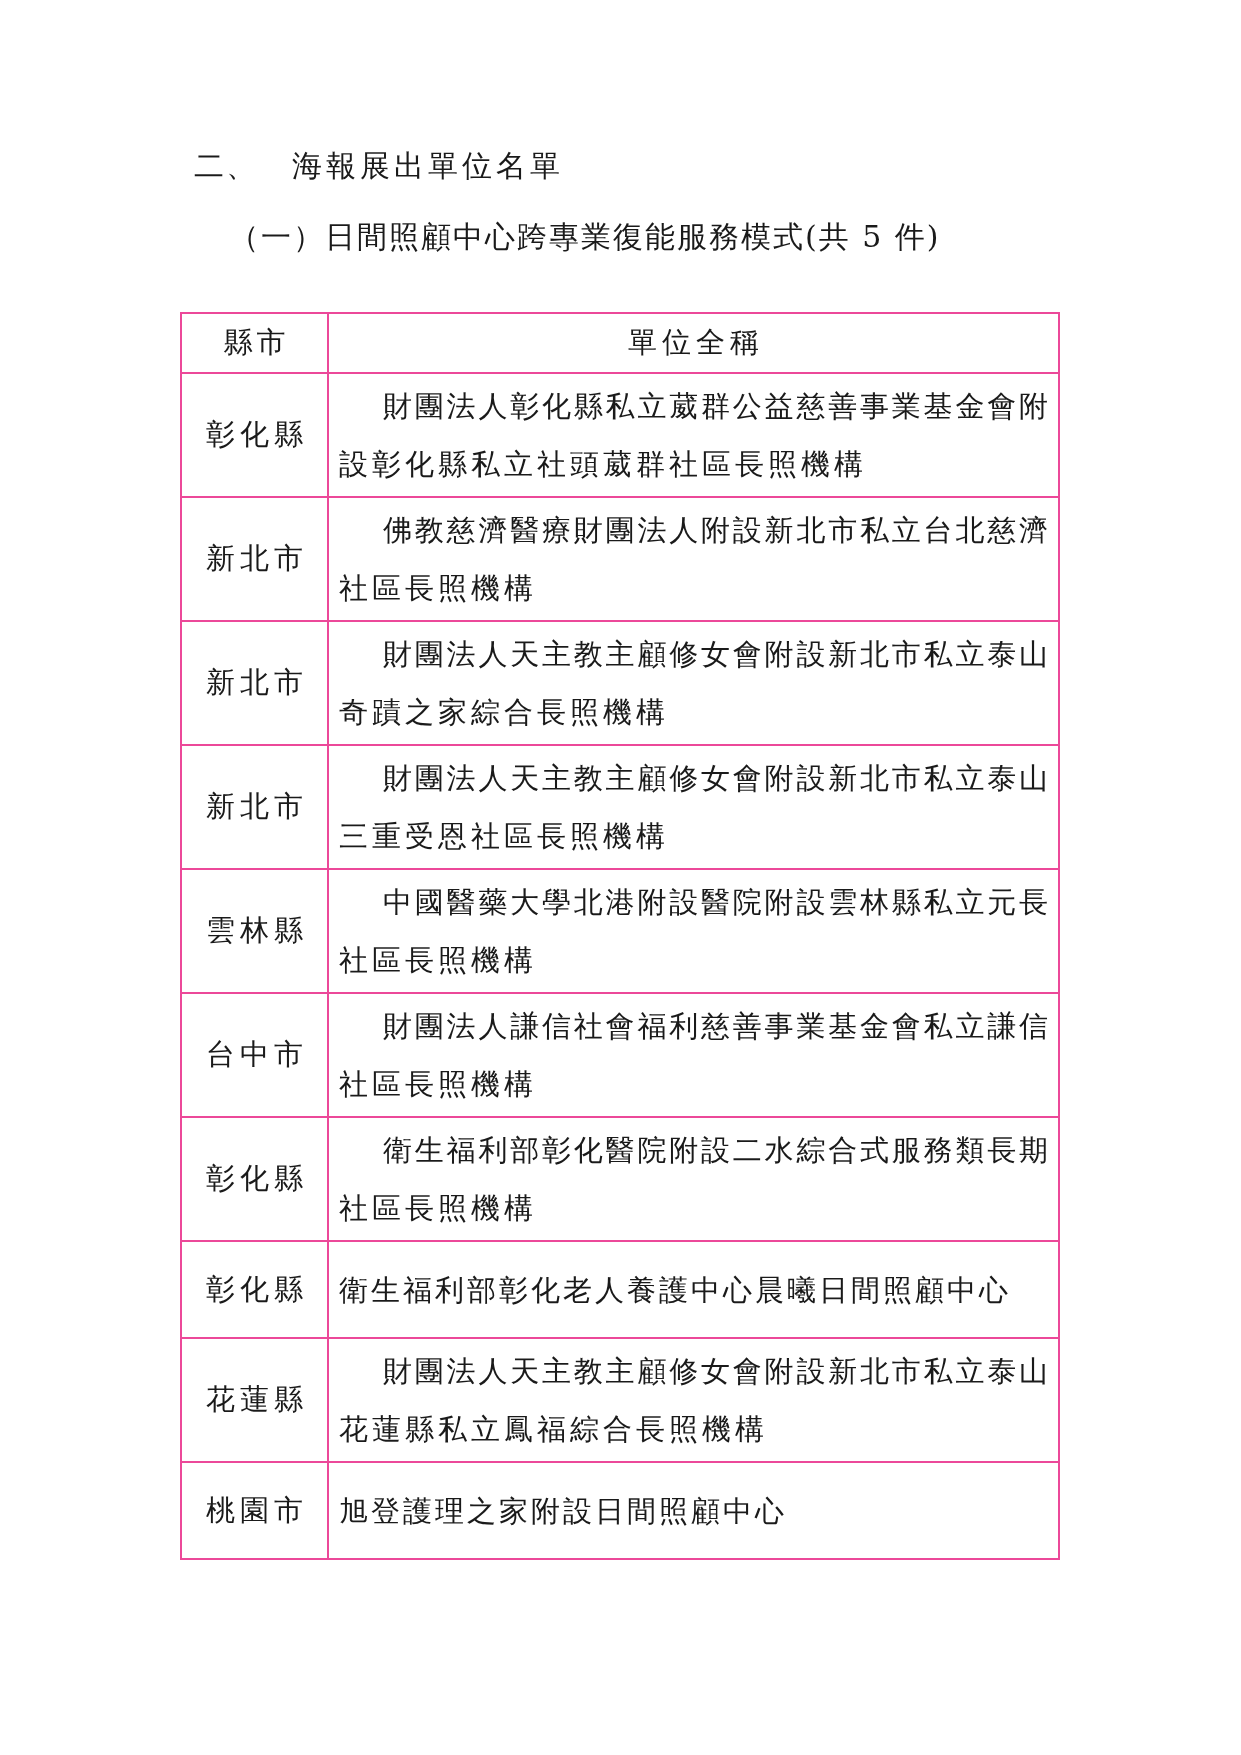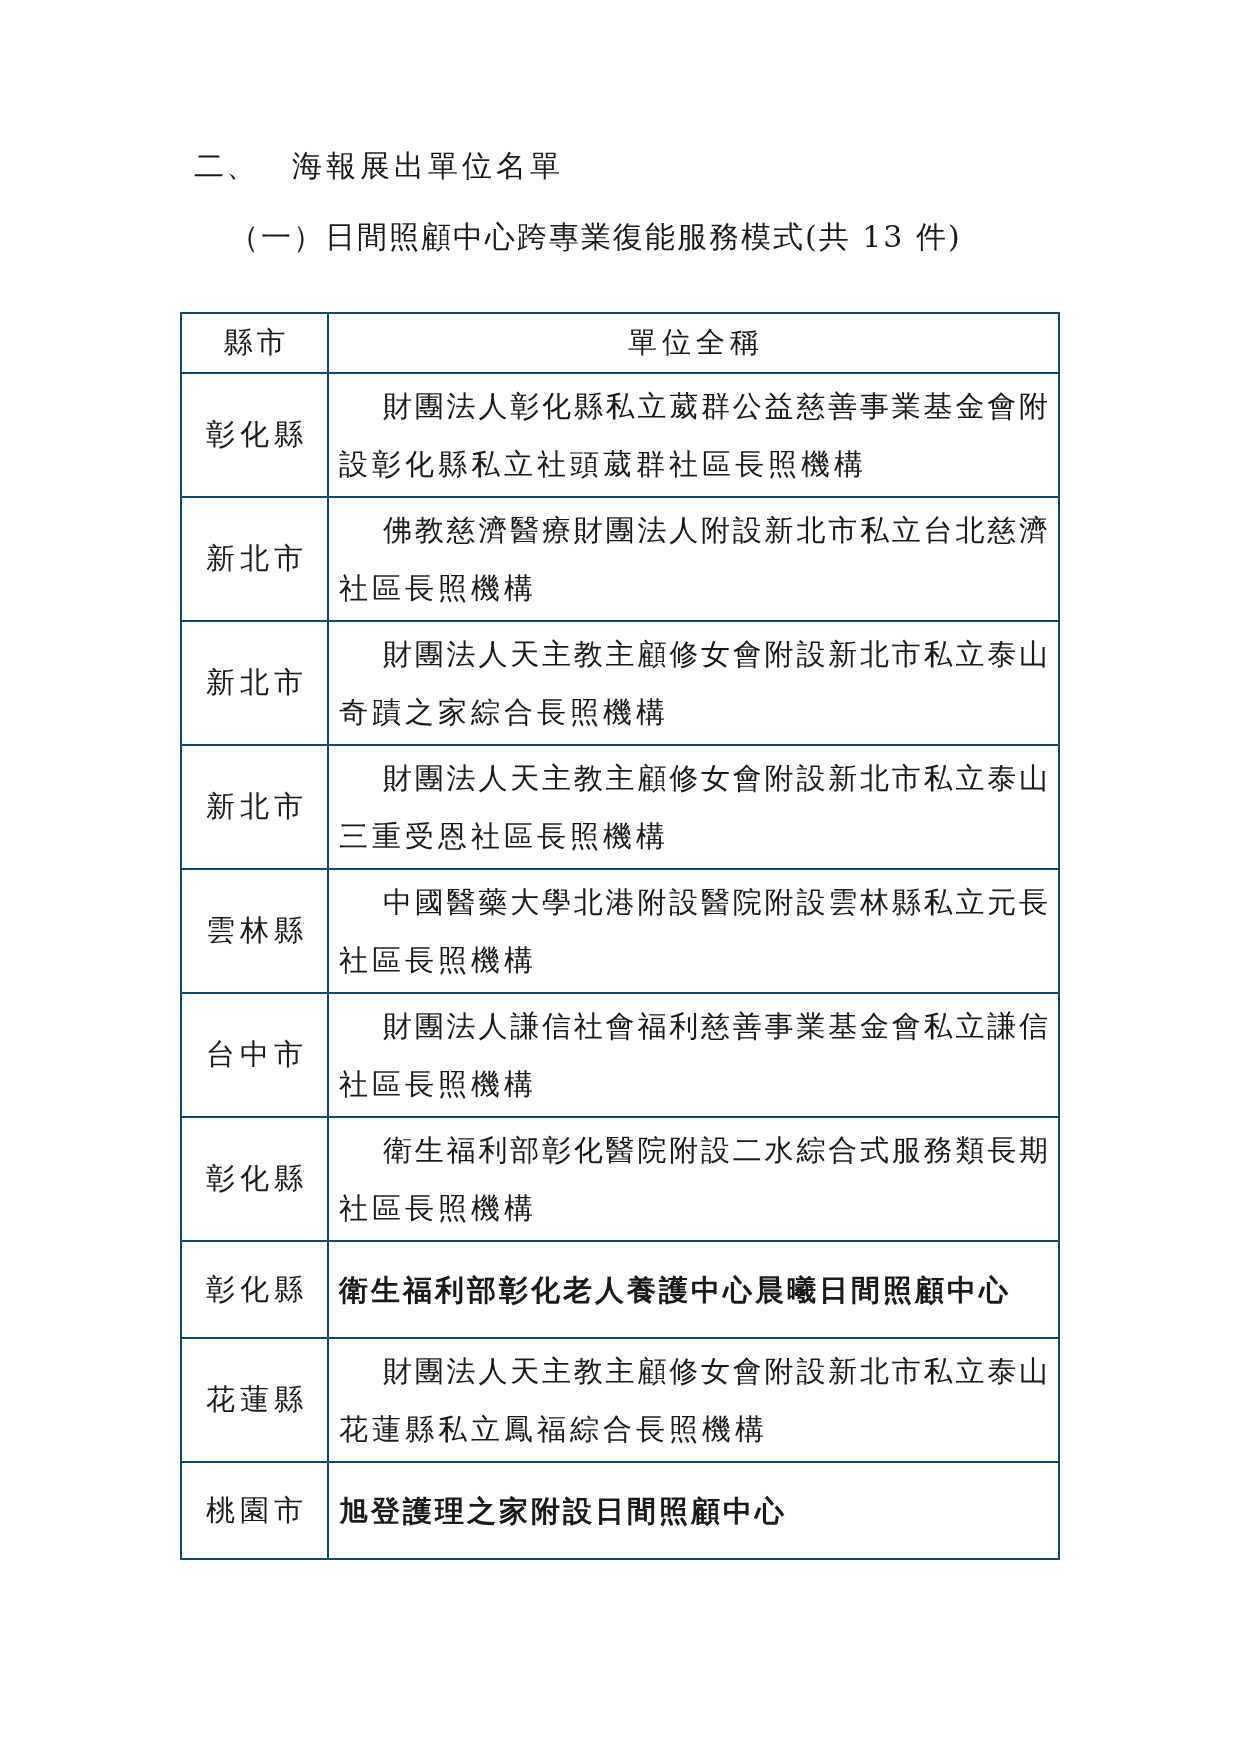--- a/index.html
+++ b/index.html
@@ -25,49 +25,49 @@
     position: absolute; left: 229px; top: 219px;
     font-size: 30px; line-height: 1.2; letter-spacing: 2px; white-space: nowrap;
   }
   table.units {
     position: absolute; left: 180px; top: 312px;
     width: 878px;
     border-collapse: collapse; table-layout: fixed;
   }
   col.col-county { width: 147px; }
   col.col-unit   { width: 731px; }
-  th, td { border: 2px solid #0c4a6e; padding: 0; }
+  th, td { border: 2px solid #ec4899; padding: 0; }
   thead th {
     height: 58px; font-weight: normal; font-size: 29px;
     text-align: center; vertical-align: middle;
   }
   th.county-h { letter-spacing: 4px; text-indent: 4px; }
   th.unit-h   { letter-spacing: 5px; text-indent: 5px; }
   td.county {
     font-size: 29px; text-align: center; vertical-align: middle;
     letter-spacing: 5px; text-indent: 5px; margin-left: 18px;
   }
   tr.two-line td { height: 122px; }
   tr.one-line td { height: 95px; }
   td.unit { vertical-align: middle; padding: 0 10px; font-size: 29px; }
   .unit-line { line-height: 58px; white-space: nowrap; }
   .unit-line.first  { text-align: justify; text-align-last: justify; margin-left: 44px; }
   .unit-line.second { letter-spacing: 4px; }
-  .unit-line.single { text-align: left; letter-spacing: 3px; font-weight: bold; }
+  .unit-line.single { text-align: left; letter-spacing: 3px; }
 </style>
 </head>
 <body>
 
 <div class="page">
 
   <div class="doc-title">
     <span class="title-num">二、</span><span class="title-text">海報展出單位名單</span>
   </div>
 
-  <div class="doc-subtitle">（一）日間照顧中心跨專業復能服務模式(共 13 件)</div>
+  <div class="doc-subtitle">（一）日間照顧中心跨專業復能服務模式(共 5 件)</div>
 
   <table class="units">
     <colgroup>
       <col class="col-county">
       <col class="col-unit">
     </colgroup>
     <thead>
       <tr>
         <th class="county-h">縣市</th>
         <th class="unit-h">單位全稱</th>

